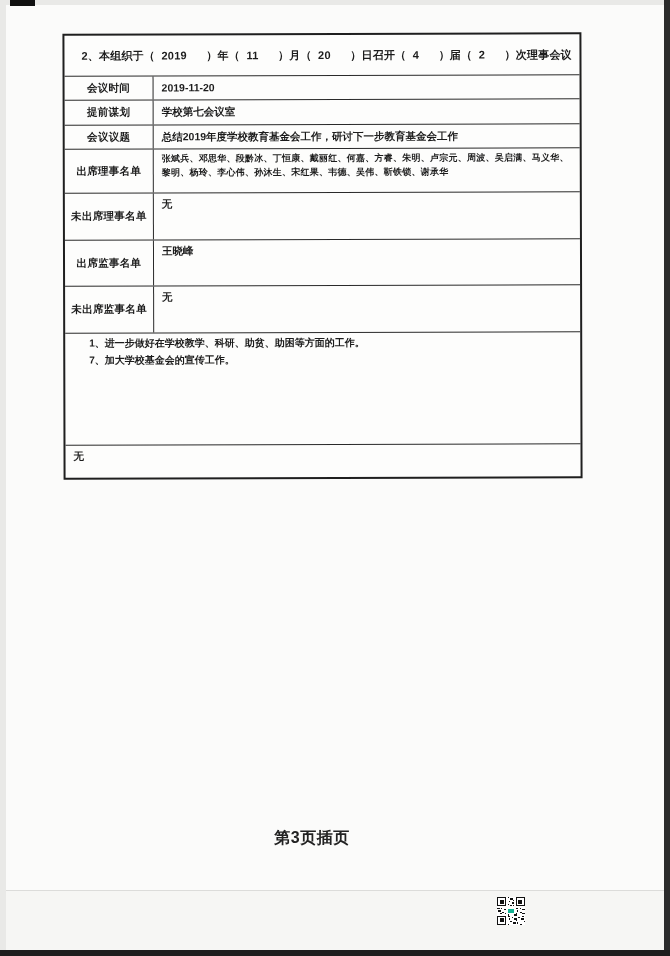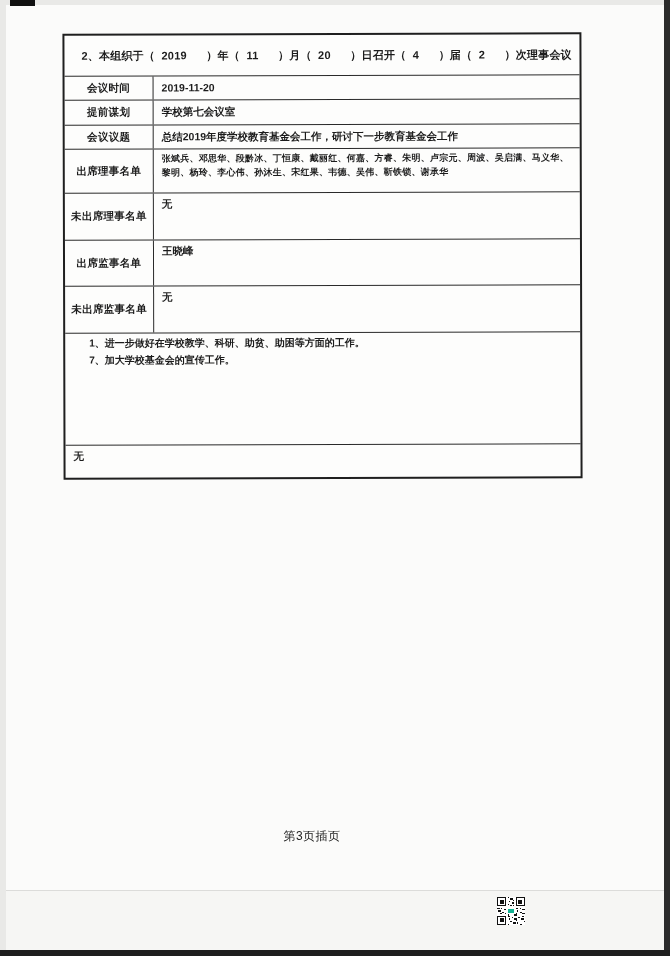--- a/index.html
+++ b/index.html
@@ -45,21 +45,21 @@
     flex:1;font-weight:600;font-size:10.5px;padding:3px 8px;
     box-sizing:border-box;line-height:1.45;
   }
   .val.center{display:flex;align-items:center;padding-top:0;padding-bottom:0;}
   .val.names{font-size:9px;line-height:1.6;letter-spacing:.25px;padding-top:2px;}
   .val.lines{font-size:10px;}
   .val.lines div{margin:0 0 2px 16px;}
 
   .footer{
     position:absolute;top:828px;left:0;width:624px;text-align:center;
-    font-size:12px;font-weight:400;color:#222;letter-spacing:.5px;
+    font-size:16px;font-weight:700;color:#222;letter-spacing:.5px;
   }
   .qr{position:absolute;left:497px;top:897px;width:28px;height:28px;}
 </style>
 </head>
 <body>
 
 <div class="sheet"></div>
 <div class="sheet-lower"></div>
 <div class="corner-mark"></div>
 

